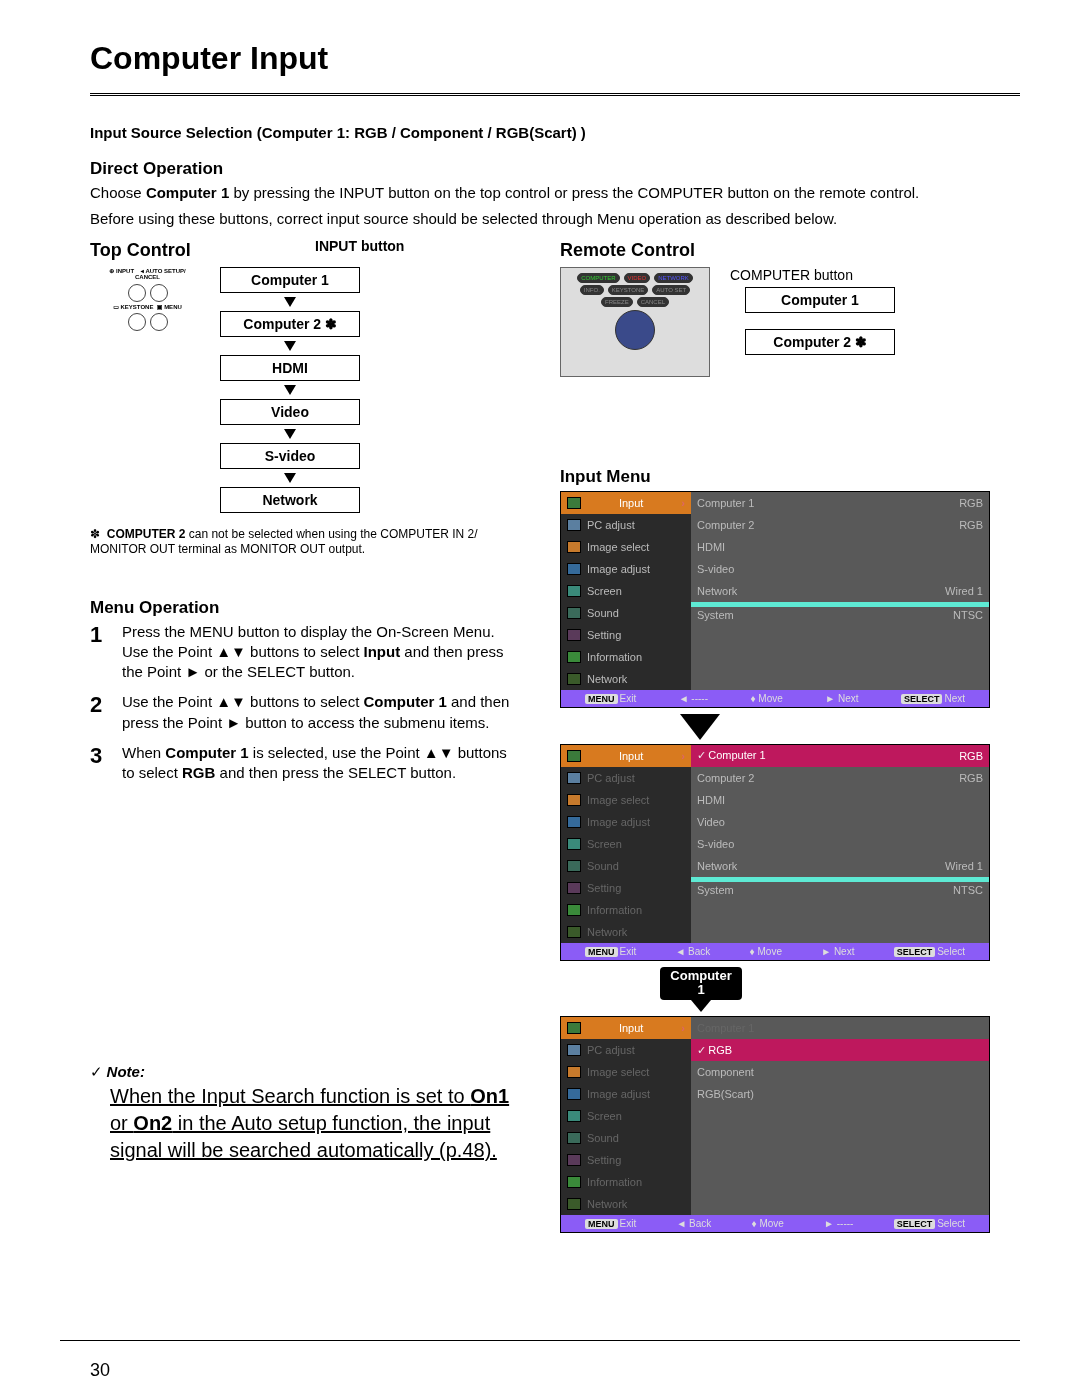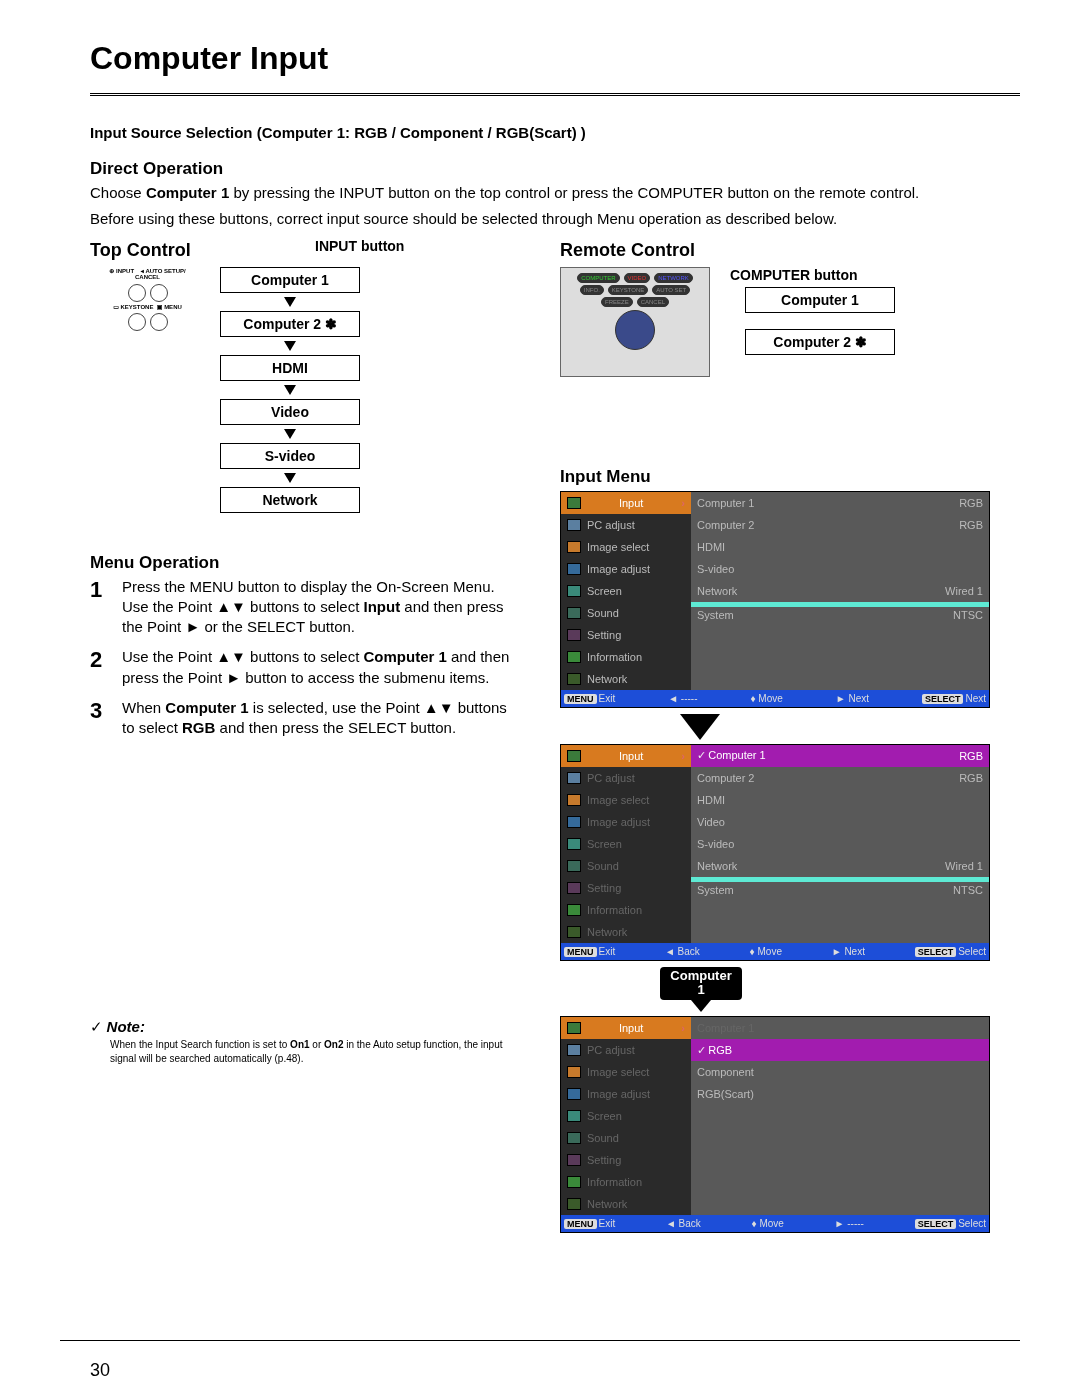--- a/index.html
+++ b/index.html
@@ -85,21 +85,21 @@
   
   .remote-box {
     width: 150px; height: 110px; border:1px solid #666; background:#ddd; position:relative;
     font-size:7px; text-align:center;
   }
   .remote-inner { padding:4px;}
   .r-btn { display:inline-block; border:1px solid #333; border-radius:6px; padding:1px 3px; margin:1px; font-size:6px; background:#333; color:#888;}
   .r-btn.g{color:#3c3;} .r-btn.r{color:#d33;} .r-btn.b{color:#55f;}
   .r-joy { width:40px; height:40px; border:1px solid #333; border-radius:50%; margin:2px auto; background:#3a4a8a;}
   .remote-labels { position:absolute; left:170px; top:0; width:180px;}
-  .remote-labels .lbl-head { font-weight:bold; font-size:14px; margin-bottom:4px;}
+  .remote-labels .lbl-head { font-weight:normal; font-size:14px; margin-bottom:4px;}
   .remote-labels .flowbox { width:150px; font-size:14px;}
   .remote-labels .gap { height:16px;}
   .remote-wrap { position:relative; margin-top:6px;}
 
   
   .osd {
     width: 430px; border:1px solid #000; background:#2a2a2a; font-size:11px; color:#bbb;
     margin-bottom: 6px;
   }
   .osd-row { display:flex; align-items:stretch; }
@@ -111,24 +111,24 @@
   }
   .osd-item.dim { color:#666;}
   .osd-item.hl { background:#d87a1f; color:#fff;}
   .icon-sq { width:14px; height:12px; background:#8a8; border:1px solid #000; display:inline-block;}
   .icon-sq.b1{background:#3b7a3b;} .icon-sq.b2{background:#5b7fa0;}
   .icon-sq.b3{background:#c77a2c;} .icon-sq.b4{background:#356a9a;}
   .icon-sq.b5{background:#3a8a7a;} .icon-sq.b6{background:#3a6a5a;}
   .icon-sq.b7{background:#5a3a5a;} .icon-sq.b8{background:#3a8a3a;}
   .icon-sq.b9{background:#3a5a2a;}
   .osd-right .osd-item { justify-content:space-between;}
-  .osd-right .osd-item.hl-orange { background:#a21caf; color:#fff;}
+  .osd-right .osd-item.hl-orange { background:#be185d; color:#fff;}
   .osd-sys { border-top:5px solid #5eead4; }
   .osd-status {
-    background:#1d4ed8; display:flex; justify-content:space-between; padding:3px 3px; font-size:10px; color:#ddd;
+    background:#8b5cf6; display:flex; justify-content:space-between; padding:3px 24px; font-size:10px; color:#ddd;
   }
   .osd-status .tag { background:#ddd; color:#000; padding:0 3px; border-radius:2px; font-weight:bold; font-size:9px; margin-right:2px;}
   .check { color:#eee; margin-right:2px;}
   .chev { color:#d66; font-weight:bold;}
   .arrow-down-big {
     width: 0; height: 0;
     border-left: 20px solid transparent;
     border-right: 20px solid transparent;
     border-top: 26px solid #000;
     margin: 4px auto 4px 120px;
@@ -141,21 +141,21 @@
   .computer-badge::after{
     content:""; position:absolute; left:50%; transform:translateX(-50%);
     bottom:-12px; width:0;height:0;
     border-left:10px solid transparent; border-right:10px solid transparent;
     border-top:12px solid #000;
   }
 
   .note-section { margin-top: 280px; }
   .note-head { font-weight:bold; font-style:italic; font-size:15px;}
   .note-head .chk { font-style:normal; font-weight:normal; margin-right:4px;}
-  .note-body { font-size:10px; line-height:1.35; margin-left:20px; margin-top:2px;}
+  .note-body { font-size:20px; line-height:1.35; margin-left:20px; margin-top:2px;text-decoration:underline;}
 
   .page-footer-line {
     position:absolute; left:60px; right:60px; bottom:56px;
     border-top:1px solid #000;
   }
   .page-number {
     position:absolute; left:90px; bottom:16px;
     font-size:18px; font-weight:normal;
   }
   .input-btn-lbl {
@@ -201,20 +201,24 @@
       <div class="flow-arrow"></div>
       <div class="flowbox">HDMI</div>
       <div class="flow-arrow"></div>
       <div class="flowbox">Video</div>
       <div class="flow-arrow"></div>
       <div class="flowbox">S-video</div>
       <div class="flow-arrow"></div>
       <div class="flowbox">Network</div>
     </div>
 
+    <div class="note-star">
+      <span class="st">✽</span>
+      &nbsp;<b>COMPUTER 2</b><span> can not be selected when using the COMPUTER IN 2/ MONITOR OUT terminal as MONITOR OUT output.</span>
+    </div>
 
     <div style="height:40px"></div>
     <div class="subhead">Menu Operation</div>
 
     <div class="step-row">
       <div class="step-num">1</div>
       <div class="step-text">
         <span>Press the MENU button to display the On-Screen Menu. Use the Point ▲▼ buttons to select </span><b>Input</b><span> and then press the Point ► or the SELECT button.</span>
       </div>
     </div>

